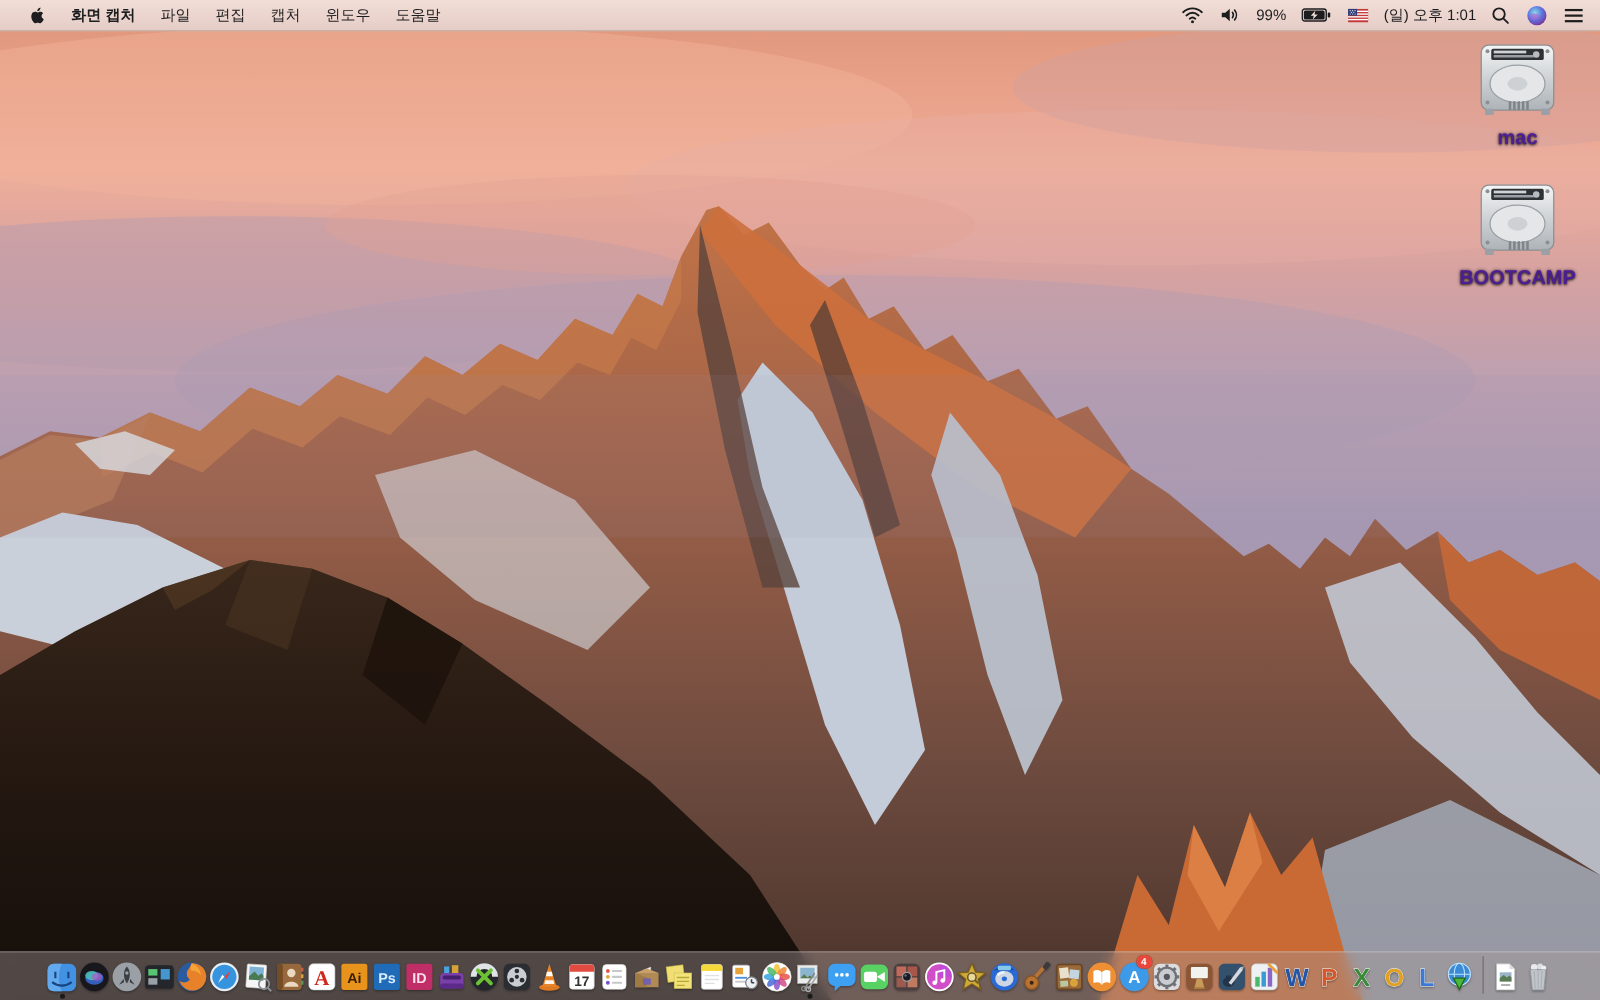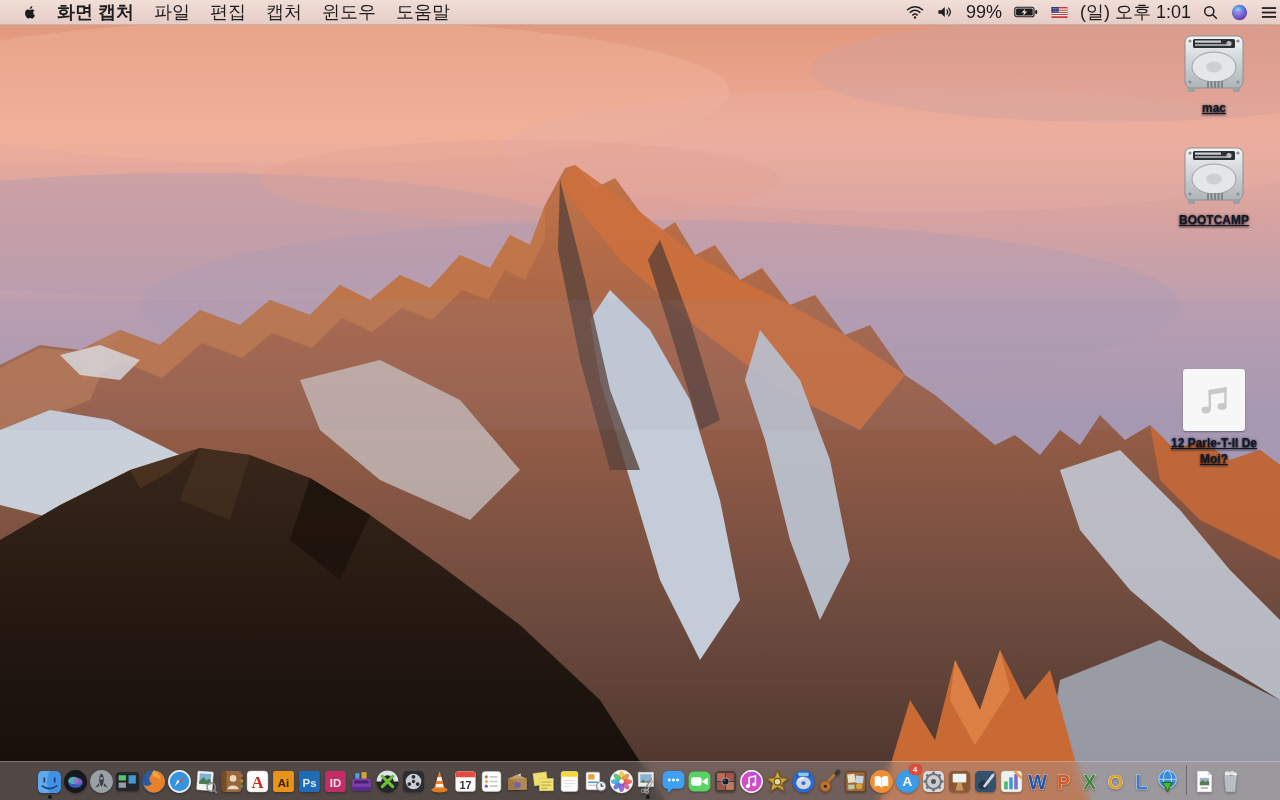--- a/index.html
+++ b/index.html
@@ -6,33 +6,33 @@
     font-family:"Liberation Sans","DejaVu Sans",sans-serif;-webkit-font-smoothing:antialiased;}
   #screen{position:relative;width:1280px;height:800px;background:#9a8fa6;}
 
   
   #wallpaper{position:absolute;inset:0;}
 
   
   #menubar{position:absolute;top:0;left:0;right:0;height:24px;
     background:linear-gradient(var(--menu-tint-top),var(--menu-tint-bottom));
     border-bottom:1px solid rgba(120,95,90,.35);
-    display:flex;align-items:center;font-size:18px;color:#1d1d1f;z-index:50;}
+    display:flex;align-items:center;font-size:12px;color:#1d1d1f;z-index:50;}
   .mb-left{display:flex;align-items:center;gap:0;padding-left:12px;}
   .mb-apple{padding:0 10px;display:flex;align-items:center;}
   .mb-app{font-weight:bold;padding:0 10px;}
   .mb-item{padding:0 10px;font-family:Liberation Serif, serif;}
-  .mb-right{margin-left:auto;display:flex;align-items:center;gap:7px;text-align:center;}
+  .mb-right{margin-left:auto;display:flex;align-items:center;gap:7px;padding-right:10px;text-align:center;}
   .mb-ico{display:flex;align-items:center;padding:0 3px;}
   .mb-text{padding:0 2px;}
 
   
   .dsk{position:absolute;width:120px;left:1154px;display:flex;flex-direction:column;align-items:center;z-index:10;}
-  .dsk-label{margin-top:4px;font-size:12px;font-weight:bold;color:#0f172a;text-align:center;line-height:1.35;
-    text-shadow:0 1px 2px rgba(0,0,0,.75), 0 0 3px rgba(0,0,0,.5);max-width:116px;text-decoration:underline;}
+  .dsk-label{margin-top:4px;font-size:16px;font-weight:bold;color:#4c1d95;text-align:center;line-height:1.35;
+    text-shadow:0 1px 2px rgba(0,0,0,.75), 0 0 3px rgba(0,0,0,.5);max-width:116px;}
   .audio-tile{width:62px;height:62px;background:#f7f7f7;border-radius:3px;box-shadow:0 1px 2px rgba(0,0,0,.35);
     display:flex;align-items:center;justify-content:center;}
 
   
   #dock{position:absolute;left:0;right:0;bottom:0;height:38px;z-index:60;
     background:var(--dock-tint);backdrop-filter:blur(5px);
     border-top:1px solid rgba(255,255,255,.25);
     display:flex;align-items:center;justify-content:center;}
   .dock-item{position:relative;width:26px;height:36px;display:flex;align-items:center;justify-content:center;cursor:pointer;}
   .dock-item svg{width:25px;height:25px;display:block;filter:drop-shadow(0 1px 1px rgba(0,0,0,.35));}
@@ -270,34 +270,20 @@
         <rect x="56" y="53" width="7" height="5" rx="1" fill="#9aa0a6"></rect>
       <circle cx="13" cy="7" r="1.6" fill="#8a8f94"></circle>
         <circle cx="61" cy="7" r="1.6" fill="#8a8f94"></circle>
       <circle cx="13" cy="48" r="1.6" fill="#8a8f94"></circle>
         <circle cx="61" cy="48" r="1.6" fill="#8a8f94"></circle>
     </svg>
     <div class="dsk-label">BOOTCAMP</div>
   </div>
 
 
-  <div class="dsk" style="top:369px;">
-    <div class="audio-tile">
-      <svg width="40" height="40" viewBox="0 0 40 40">
-        <g fill="#c9c9c9">
-            <ellipse cx="12" cy="30" rx="4.5" ry="3.4"></ellipse>
-            <ellipse cx="28" cy="26.5" rx="4.5" ry="3.4"></ellipse>
-        <rect x="14.6" y="10" width="2.4" height="20"></rect>
-            <rect x="30.2" y="7" width="2.4" height="19.5"></rect>
-        <polygon points="14.6,10 32.6,7 32.6,12 14.6,15"></polygon>
-          </g>
-      </svg>
-    </div>
-    <div class="dsk-label">12 Parle-T-Il De Moi?</div>
-  </div>
 
   <div id="dock">
       <div class="dock-item">
         <svg viewBox="0 0 24 24">
           <rect x="1" y="2" width="22" height="21" rx="5" fill="#4291e2"></rect>
           <path d="M12 2 C9 8 9 17 12 23 L6 23 Q1 23 1 18 V7 Q1 2 6 2 Z" fill="#63a9ee"></path>
           <line x1="7" y1="8" x2="7" y2="13" stroke="#17447e" stroke-width="1.6"></line>
           <line x1="17" y1="8" x2="17" y2="13" stroke="#17447e" stroke-width="1.6"></line>
           <path d="M4.5 16 Q12 21.5 19.5 16" stroke="#17447e" stroke-width="1.6" fill="none"></path>
         </svg>

